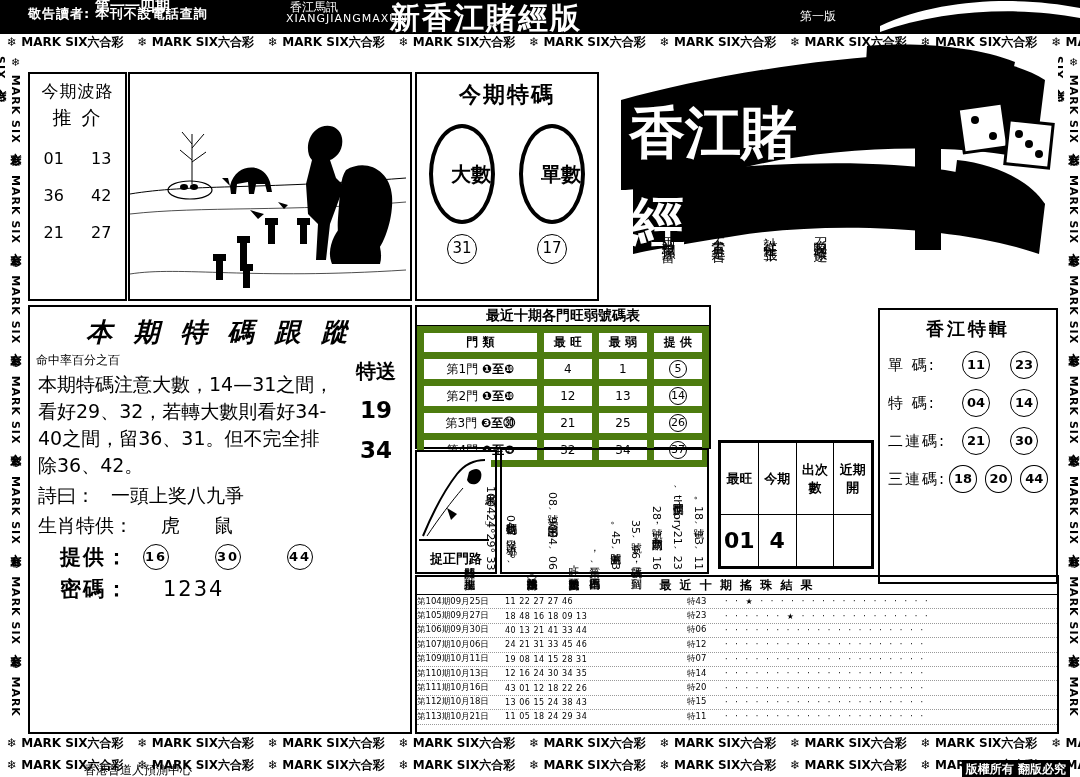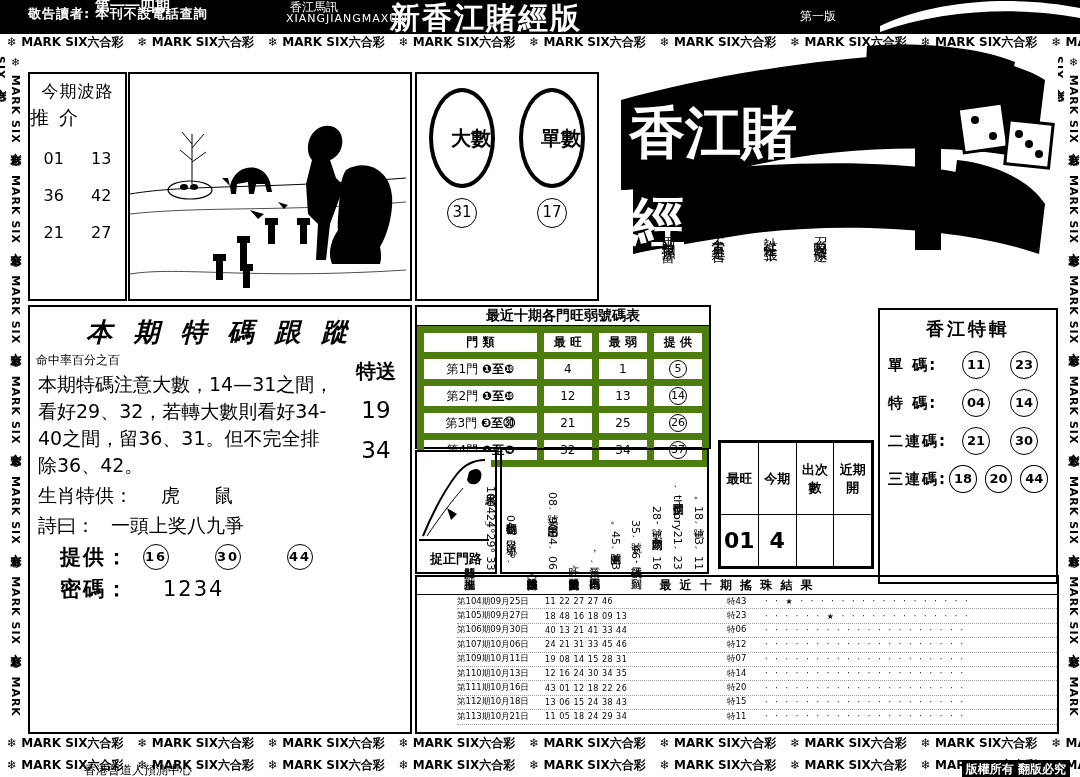--- a/index.html
+++ b/index.html
@@ -28,21 +28,21 @@
   .strip.s3{top:757px;}
 
   
   .vstrip{position:absolute;top:56px;width:22px;height:680px;writing-mode:vertical-rl;font-size:11px;font-weight:bold;overflow:hidden;letter-spacing:1px;}
   .vstrip.left{left:0;}
   .vstrip.right{right:0;}
 
   
   #boluBox{left:28px;top:72px;width:95px;height:225px;}
   #boluBox .t1{font-size:17px;text-align:center;margin-top:6px;letter-spacing:1px;}
-  #boluBox .t2{font-size:19px;margin-top:2px;letter-spacing:2px;}
+  #boluBox .t2{font-size:19px;text-align:center;margin-top:2px;letter-spacing:2px;}
   #boluBox .nums{margin-top:12px;}
   #boluBox .row{display:flex;justify-content:space-around;font-size:16px;margin-top:18px;}
 
   
   #illus{left:128px;top:72px;width:280px;height:225px;background:#fff;overflow:hidden;}
 
   
   #tema{left:415px;top:72px;width:180px;height:225px;}
   #tema .hd{text-align:center;font-size:22px;font-weight:bold;margin-top:6px;letter-spacing:2px;}
   #tema .ovals{display:flex;justify-content:space-around;margin-top:14px;}
@@ -55,21 +55,21 @@
   #logoart{left:615px;top:40px;width:440px;height:265px;overflow:hidden;}
   .poem{position:absolute;font-size:14px;writing-mode:vertical-rl;letter-spacing:3px;line-height:1.15;}
 
   
   #track{left:28px;top:305px;width:380px;height:425px;}
   #track .hdr{font-size:26px;font-weight:bold;text-align:center;margin-top:8px;letter-spacing:6px;font-style:italic;}
   #track .sub{font-size:12px;margin-left:6px;margin-top:2px;}
   #track .body{font-size:19px;line-height:1.42;margin:2px 6px 0 8px;}
   #track .side{position:absolute;right:6px;top:52px;width:56px;text-align:center;}
   #track .side .w{font-size:20px;font-weight:bold;line-height:1.2;}
-  #track .side .n{font-size:23px;font-weight:normal;margin-top:14px;}
+  #track .side .n{font-size:23px;font-weight:bold;margin-top:14px;}
   #track .poemline{font-size:19px;margin:4px 8px 0 8px;}
   #track .tigong{font-size:21px;font-weight:bold;margin:4px 0 0 30px;letter-spacing:2px;}
   #track .tbl .circ{width:24px;height:24px;line-height:23px;font-size:13px;}
 
   
   #tbl1{left:415px;top:305px;width:292px;height:140px;}
   #tbl1 .cap{text-align:center;font-size:14px;font-weight:bold;border-bottom:1px solid #000;}
   #tbl1 table{width:100%;border-collapse:collapse;font-size:12px;}
   #tbl1 th,#tbl1 td{border:7px solid #4d7c0f;text-align:center;padding:1px 0;}
   #tbl1 .circ{width:16px;height:16px;line-height:15px;font-size:11px;}
@@ -78,21 +78,21 @@
   #benqi{left:718px;top:308px;width:152px;height:110px;}
   #benqi .l1{font-size:13px;font-weight:bold;margin:5px 0 0 6px;}
   #benqi .l2{font-size:13px;text-align:center;margin-top:4px;}
   #benqi .l3{font-size:13px;text-align:center;}
   #benqi .l4{font-size:12px;margin:4px 0 0 6px;}
 
   
   #teji{left:878px;top:308px;width:176px;height:272px;}
   #teji .cap{text-align:center;font-size:18px;font-weight:bold;margin-top:7px;letter-spacing:3px;}
   #teji .r{display:flex;align-items:center;margin:10px 0 0 8px;}
-  #teji .lbl{font-size:15px;font-weight:bold;width:62px;letter-spacing:2px;}
+  #teji .lbl{font-size:15px;font-weight:normal;width:62px;letter-spacing:2px;}
   #teji .circ{width:26px;height:26px;line-height:25px;font-size:13px;margin-right:8px;font-weight:bold;}
   #teji .sp{justify-content:space-between;padding-right:10px;}
 
   
   #zhuo{left:415px;top:450px;width:78px;height:120px;}
   #zhuo .cap{font-size:13px;font-weight:bold;text-align:center;margin-top:2px;}
 
   
   #vtext{left:500px;top:448px;width:205px;height:122px;}
   #vtext .col{writing-mode:vertical-rl;font-size:11px;line-height:1.25;letter-spacing:0px;height:118px;display:inline-block;margin-left:2px;}
@@ -100,21 +100,21 @@
   
   #wang{left:718px;top:440px;width:152px;height:125px;}
   #wang table{width:100%;height:100%;border-collapse:collapse;}
   #wang td{border:1px solid #000;text-align:center;font-size:13px;font-weight:bold;}
   #wang td.lab{width:25%;}
   #wang .big{font-size:22px;}
 
   
   #res{left:415px;top:575px;width:640px;height:155px;}
   #res .cap{text-align:center;font-size:12px;font-weight:bold;border-bottom:1px solid #000;letter-spacing:2px;}
-  #res .rows{font-size:9px;margin-left:40px;}
+  #res .rows{font-size:9px;}
   #res .row{display:flex;align-items:center;height:13.4px;border-bottom:1px dotted #999;}
   #res .date{width:88px;font-size:8.5px;white-space:nowrap;}
   #res .balls{width:182px;font-size:8px;letter-spacing:0.5px;}
   #res .tema{width:38px;font-size:8.5px;}
   #res .dots{flex:1;font-size:8px;letter-spacing:2.6px;white-space:nowrap;}
 
   
   .footL{position:absolute;left:84px;top:762px;font-size:12px;}
   .footR{position:absolute;right:10px;top:760px;font-size:12px;font-weight:bold;background:#000;color:#fff;padding:1px 4px;}
 </style>
@@ -194,20 +194,21 @@
         <rect x="113" y="196" width="7" height="18"></rect>
           <rect x="110" y="190" width="13" height="7"></rect>
       </g>
 
       <path d="M120,136 l14,4 l-6,5 z M148,128 l10,3 l-4,4 z" fill="#000"></path>
       <path d="M0,200 C50,192 120,206 276,196" stroke="#000" fill="none" stroke-width="0.7"></path>
     </svg>
   </div>
 
   <div class="abs bd" id="tema">
+    <div class="hd">今期特碼</div>
     <div class="ovals">
       <div class="oval">
         <span>大數</span>
       </div>
       <div class="oval">
         <span>單數</span>
       </div>
     </div>
     <div class="balls">
       <span class="circ">31</span>
@@ -250,26 +251,26 @@
   <div class="abs bd" id="track">
     <div class="hdr">本 期 特 碼 跟 蹤</div>
     <div class="sub">命中率百分之百</div>
     <div class="side">
       <div class="w">特送</div>
       <div class="n">19</div>
       <div class="n">34</div>
     </div>
     <div class="body" style="width:300px;">本期特碼注意大數，14—31之間，看好29、32，若轉大數則看好34-40之間，留36、31。但不完全排除36、42。</div>
     <div class="poemline">
+      <span>詩曰：</span>
+      <span style="margin-left:10px;">一頭上奖八九爭</span>
+    </div>
+    <div class="poemline">
       <span>生肖特供：</span>
       <span style="margin-left:22px;letter-spacing:14px;">虎    鼠</span>
-    </div>
-    <div class="poemline">
-      <span>詩曰：</span>
-      <span style="margin-left:10px;">一頭上奖八九爭</span>
     </div>
     <div class="tigong tbl" style="display:flex;align-items:center;">
       <span>提供：</span>
       <span class="circ" style="margin-left:14px;">16</span>
       <span class="circ" style="margin-left:46px;">30</span>
       <span class="circ" style="margin-left:46px;">44</span>
     </div>
     <div class="tigong" style="display:flex;align-items:center;">
       <span>密碼：</span>
       <span style="margin-left:34px;font-weight:normal;">1234</span>

